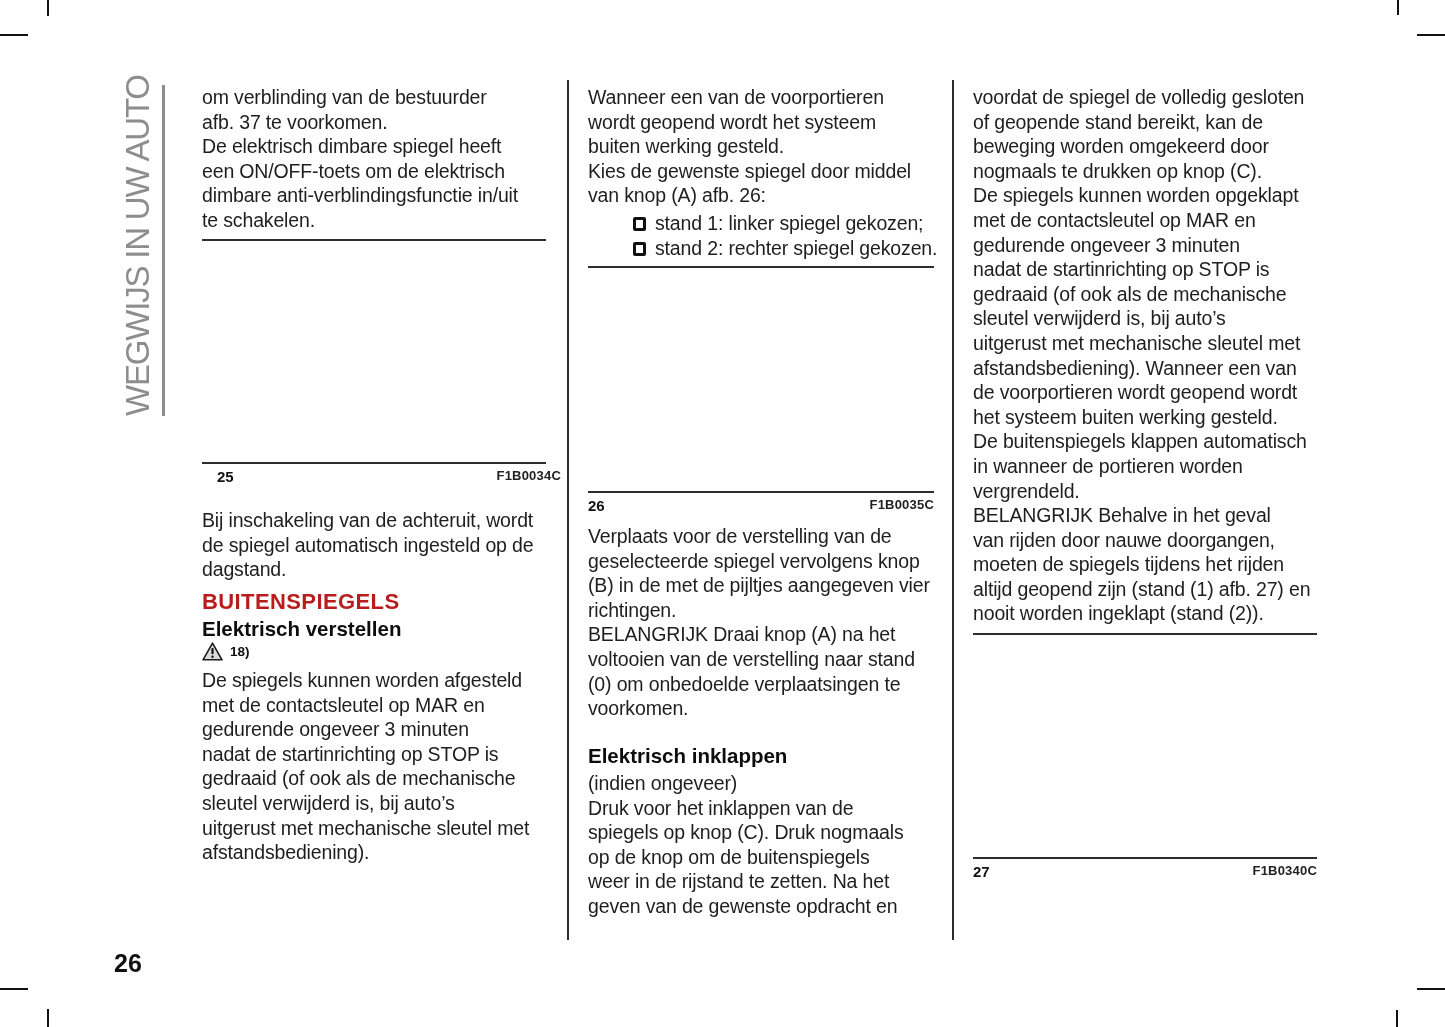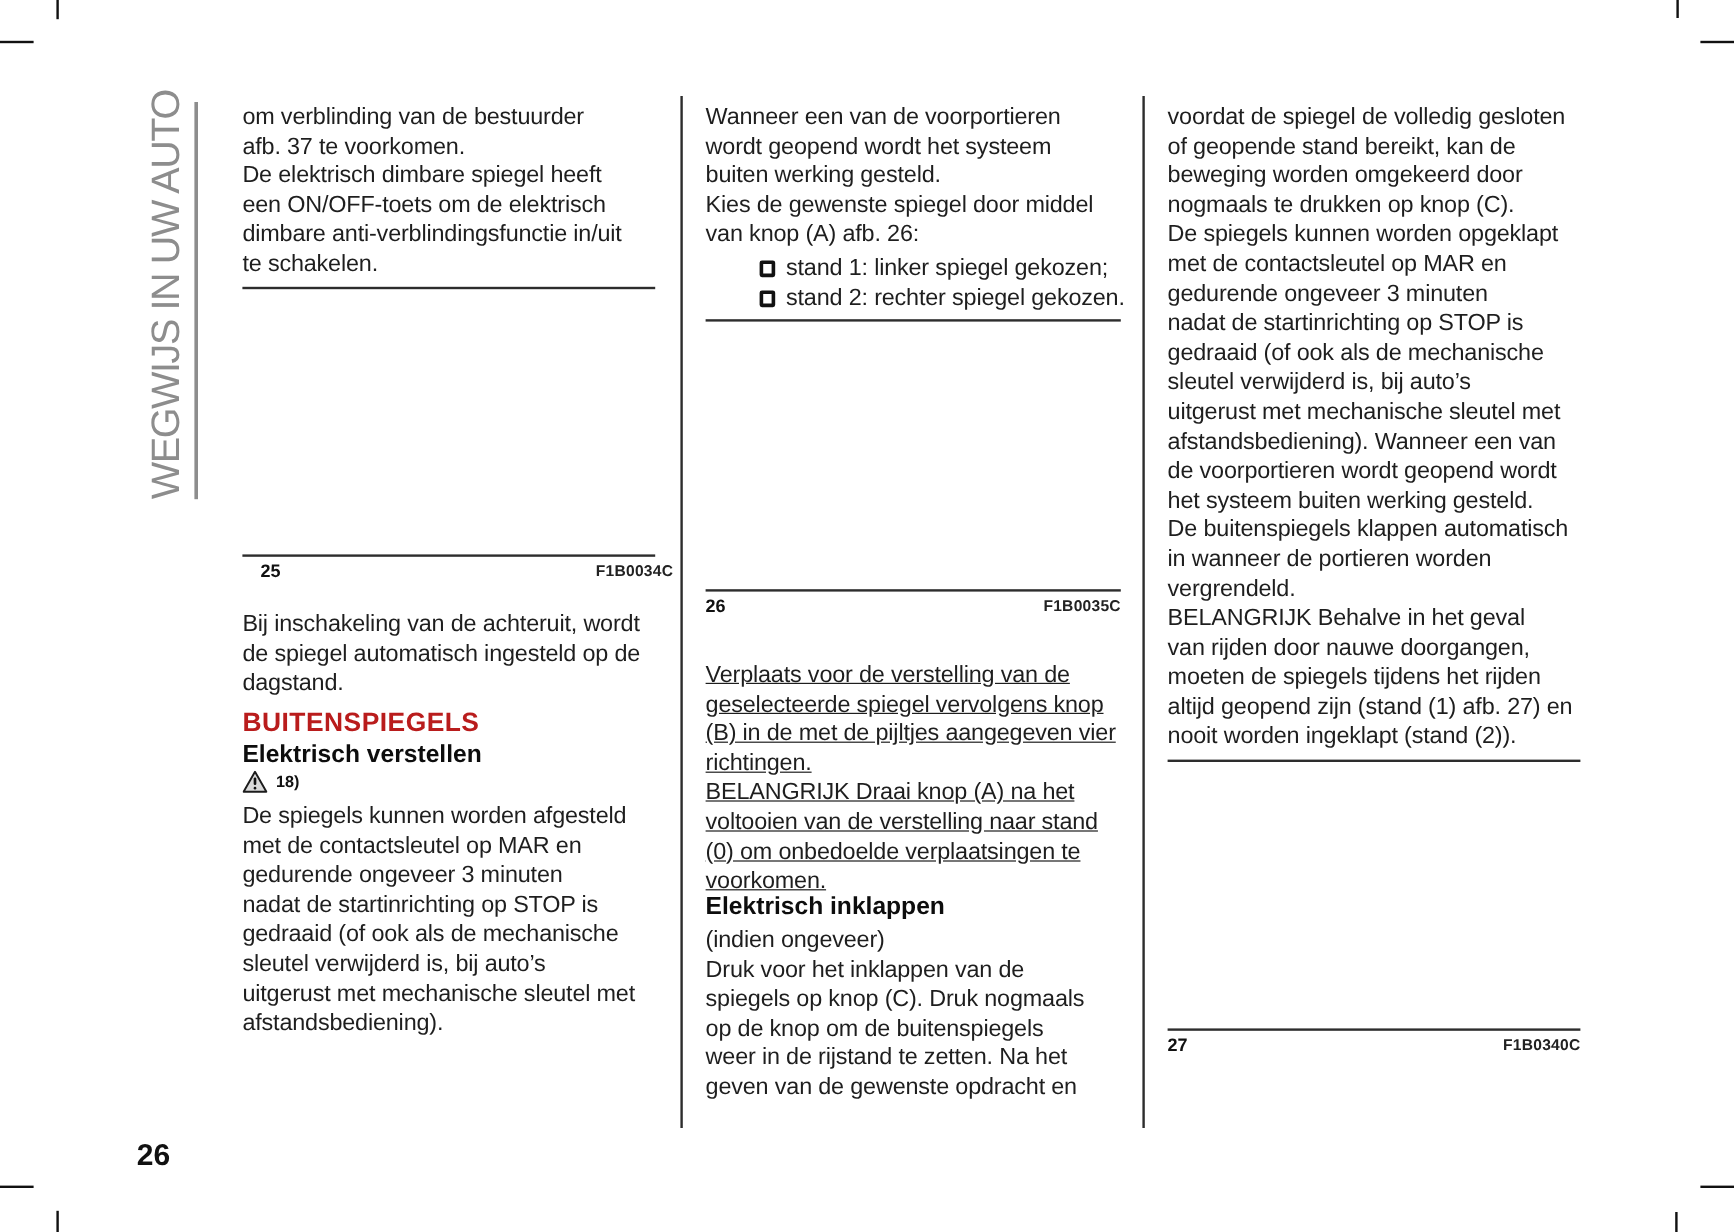--- a/index.html
+++ b/index.html
@@ -117,21 +117,21 @@
       <span class="bullet-sq"></span>
       <span class="bullet-text">stand 2: rechter spiegel gekozen.</span>
     </div>
 
     <div class="fig-frame" style="left:588px; top:266px; width:346px; height:227px;"></div>
     <div class="fig-caption" style="left:588px; top:497px; width:346px;">
       <span class="fig-num">26</span>
       <span class="fig-code">F1B0035C</span>
     </div>
 
-    <div class="abs lines" style="left:588px; top:550px; width:370px;text-decoration:underline;">Verplaats voor de verstelling van de
+    <div class="abs lines" style="left:588px; top:524px; width:370px;">Verplaats voor de verstelling van de
 geselecteerde spiegel vervolgens knop
 (B) in de met de pijltjes aangegeven vier
 richtingen.
 BELANGRIJK Draai knop (A) na het
 voltooien van de verstelling naar stand
 (0) om onbedoelde verplaatsingen te
 voorkomen.</div>
 
     <div class="abs heading2" style="left:588px; top:744px;">Elektrisch inklappen</div>
 

